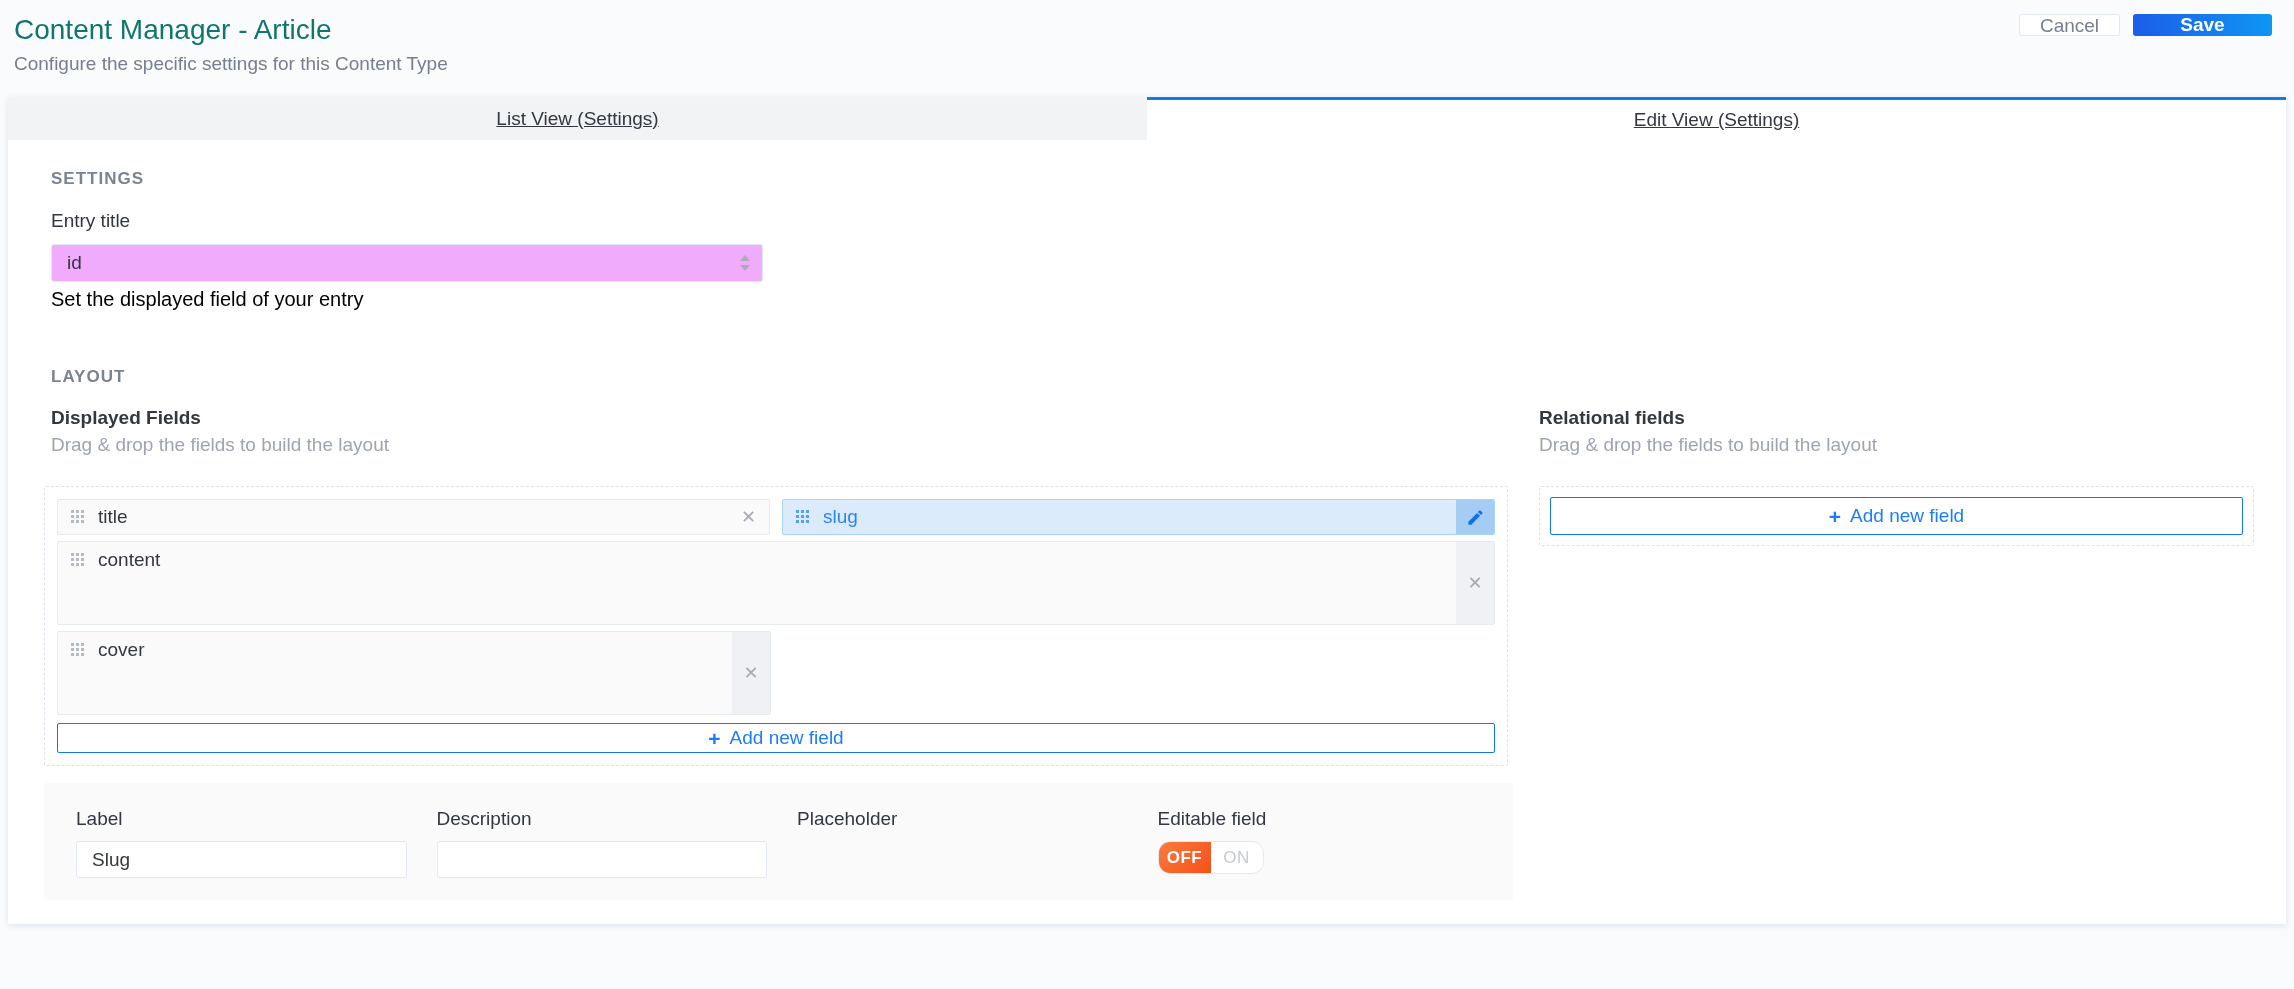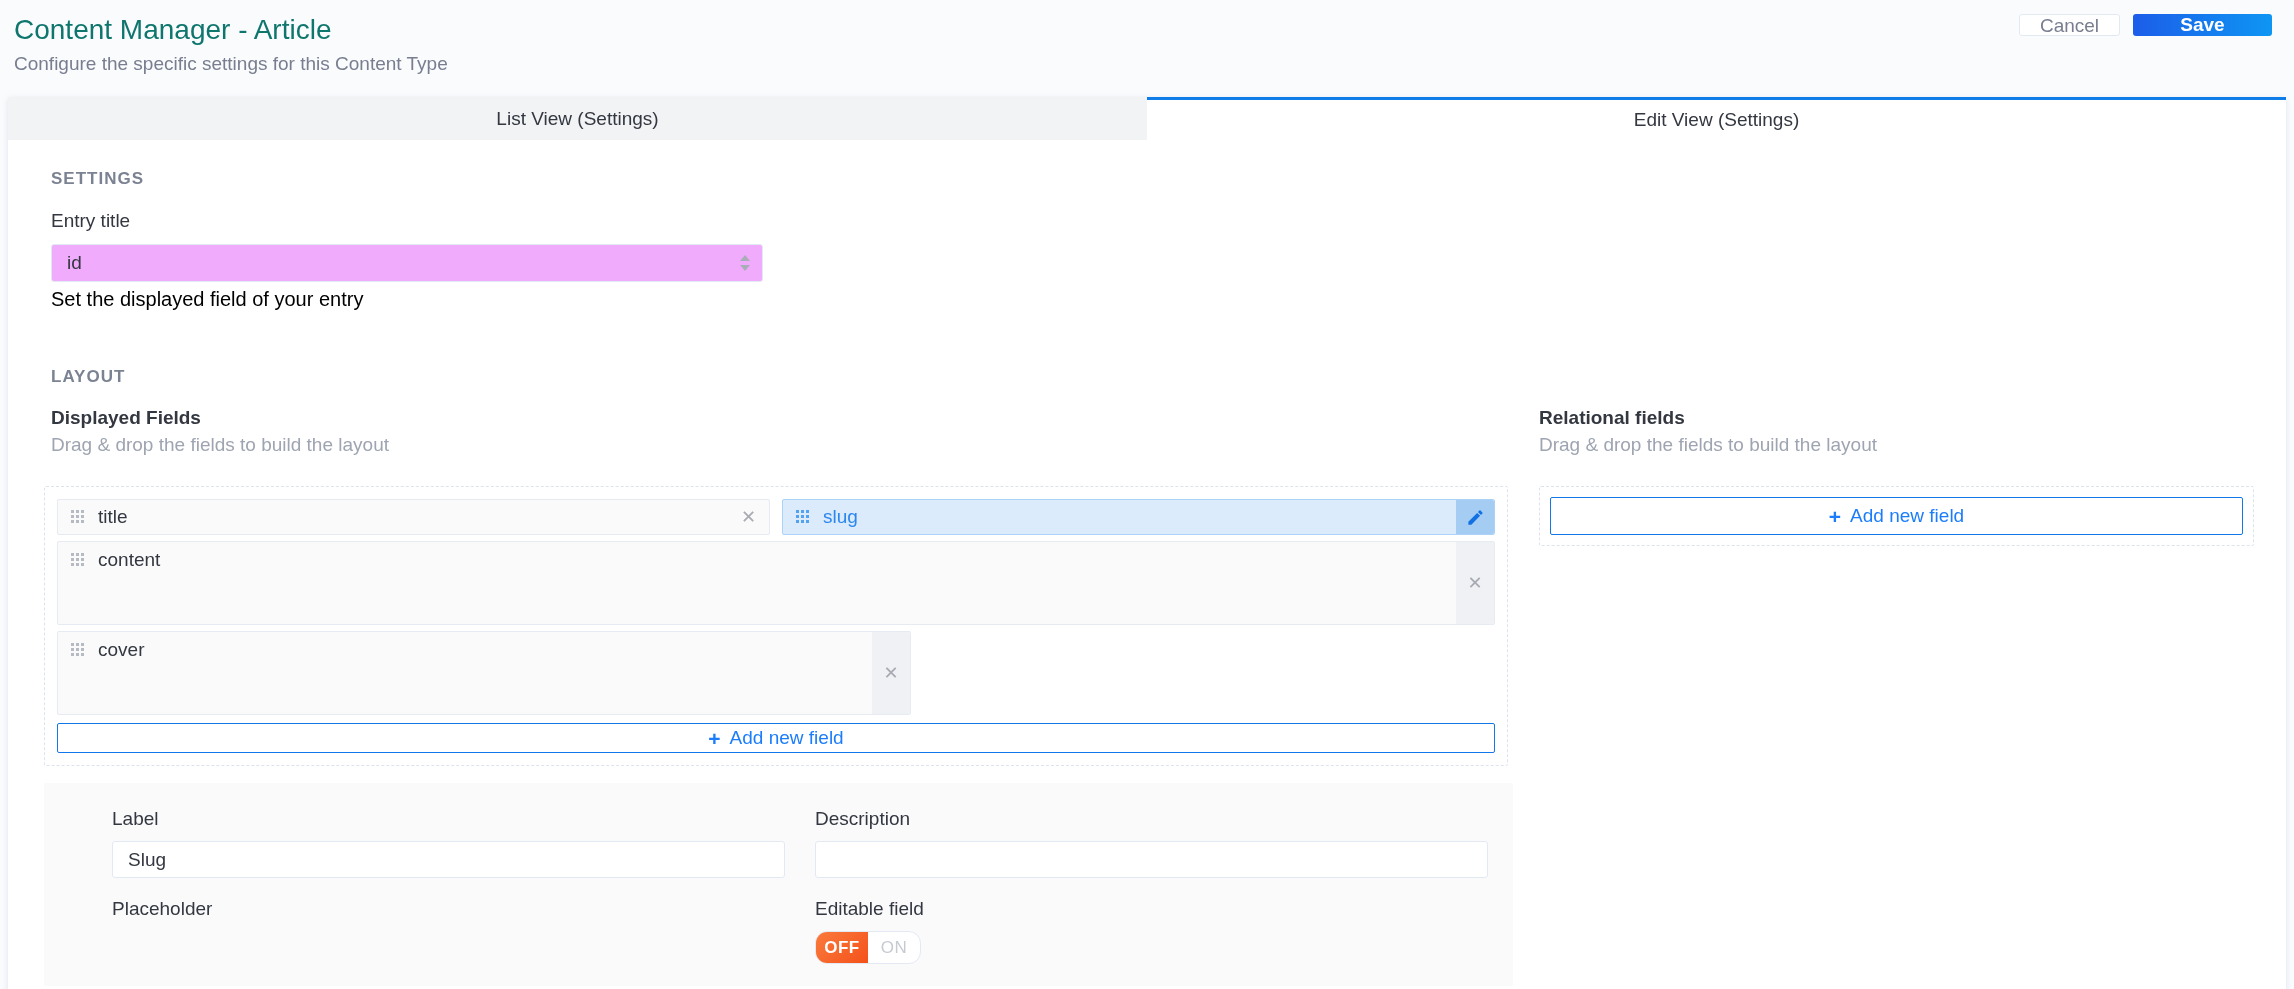--- a/index.html
+++ b/index.html
@@ -13,21 +13,21 @@
   .header { position: relative; height: 97px; padding: 14px 22px 0 14px; }
   .page-title { font-size: 28px; font-weight: 400; color: #0f766e; }
   .page-subtitle { font-size: 19px; color: #787e8f; margin-top: 7px; }
   .header-actions { position: absolute; top: 14px; right: 22px; display: flex; gap: 13px; }
   .btn { height: 22px; border-radius: 3px; font-size: 19px; font-family: inherit; cursor: pointer; }
   .btn-cancel { width: 101px; background: #fff; border: 1px solid #e3e9f3; color: #787e8f; }
   .btn-save { width: 139px; border: none; color: #fff; font-weight: 600;
     background: linear-gradient(90deg, #1c5de9, #0e96f3); }
   
   .card { margin: 0 8px; background: #fff; box-shadow: 0 2px 6px rgba(176,186,203,.35); }
-  .tabs { display: flex; height: 43px; }
+  .tabs { display: flex; height: 43px; text-decoration: underline; }
   .tab { flex: 1; display: flex; align-items: center; justify-content: center;
     font-size: 19px; color: #333740; cursor: pointer; }
   .tab-inactive { background: #f2f3f5; }
   .tab-active { background: #fff; border-top: 3px solid #0e7de7; }
   .card-body { padding: 29px 48px 24px 36px; }
   .indent { padding-left: 7px; }
   .section-title { font-size: 17px; font-weight: 700; letter-spacing: 1px; color: #7b8291; }
   .form-label { font-size: 19px; font-weight: 500; color: #333740; margin-top: 21px; }
   .select {
     margin-top: 12px; margin-left: 7px; width: 712px; height: 38px;
@@ -46,21 +46,21 @@
   .columns { display: grid; grid-template-columns: 1464px 715px; column-gap: 31px; margin-top: 20px; }
   .col-title { font-size: 19px; font-weight: 700; color: #333740; }
   .col-sub { font-size: 19px; color: #9ea4b1; margin-top: 5px; }
   .drop-zone { margin-top: 30px; border: 1px dashed #dde3ec; border-radius: 2px; padding: 12px; }
   .frow { display: flex; gap: 12px; }
   .frow + .frow { margin-top: 6px; }
   .fcell { position: relative; background: #fafafb; border: 1px solid #e6eaf1;
     border-radius: 2px; color: #b6bac3; }
   .fcell-small { width: 714px; height: 36px; display: flex; align-items: center; }
   .fcell-wide { width: 100%; height: 84px; }
-  .fcell-half { width: 854px; height: 84px; text-align: right; }
+  .fcell-half { width: 714px; height: 84px; text-align: right; }
   .fcell-top { display: flex; align-items: center; height: 36px; }
   .fname { font-size: 19px; color: #333740; margin-left: 13px; }
   .dots { position: relative; width: 14px; height: 14px; margin-left: 13px; flex: 0 0 auto; }
   .dots::before { content: ""; position: absolute; top: 0; left: 0; width: 3px; height: 3px;
     background: currentColor;
     box-shadow: 5px 0 currentColor, 10px 0 currentColor,
                 0 5px currentColor, 5px 5px currentColor, 10px 5px currentColor,
                 0 10px currentColor, 5px 10px currentColor, 10px 10px currentColor; }
   .close-x { position: absolute; right: 13px; top: 50%; transform: translateY(-50%);
     font-size: 18px; color: #a8abb3; cursor: pointer; line-height: 1; }
@@ -75,21 +75,21 @@
   .add-btn { margin-top: 8px; width: 100%; height: 30px; background: #fff;
     border: 1px solid #1277e8; border-radius: 2px; color: #1c7dfb; font-size: 19px;
     display: flex; align-items: center; justify-content: center; gap: 9px;
     font-family: inherit; cursor: pointer; }
   .plus { font-size: 21px; font-weight: 700; line-height: 1; }
   .rel-zone { margin-top: 30px; border: 1px dashed #dde3ec; border-radius: 2px; padding: 10px; }
   .rel-zone .add-btn { margin-top: 0; height: 38px; }
   
   .form-panel { margin-top: 17px; width: 1469px; background: #fafafb; border-radius: 2px;
     padding: 25px 25px 22px 32px; }
-  .fp-grid { display: grid; grid-template-columns: 1fr 1fr; column-gap: 30px; row-gap: 20px; margin-left: 36px; }
+  .fp-grid { display: grid; grid-template-columns: 1fr 1fr 1fr 1fr; column-gap: 30px; row-gap: 20px; }
   .fp-label { font-size: 19px; font-weight: 500; color: #333740; margin-bottom: 11px; }
   .fp-input { width: 100%; height: 37px; border: 1px solid #e3e9f3; border-radius: 3px;
     background: #fff; padding: 0 15px; font-size: 19px; color: #333740; font-family: inherit; }
   .toggle { display: inline-flex; height: 33px; border: 1px solid #e3e9f3; border-radius: 12px;
     background: #fff; overflow: hidden; cursor: pointer; }
   .toggle-seg { width: 52px; display: flex; align-items: center; justify-content: center;
     font-size: 17px; letter-spacing: .5px; }
   .toggle-off { background: linear-gradient(135deg, #fa7b3c, #f4511a); color: #fff; font-weight: 700; }
   .toggle-on { color: #c6cad2; }
   .pencil-svg { width: 19px; height: 19px; fill: #1170e2; }

